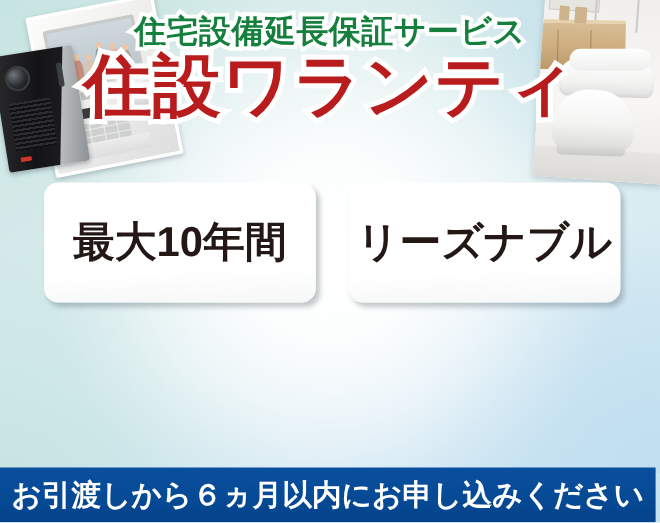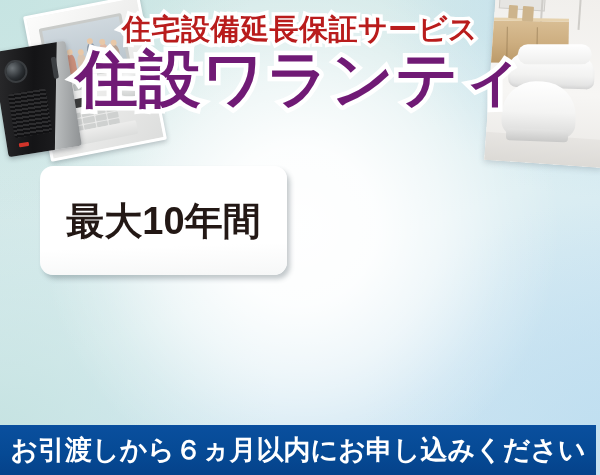--- a/index.html
+++ b/index.html
@@ -300,32 +300,32 @@
     top: 14px;
     width: 600px;
     text-align: center;
     z-index: 6;
   }
   .subtitle {
     font-size: 29px;
     font-weight: bold;
     line-height: 1.06;
     letter-spacing: 0.5px;
-    color: #b91c1c;
+    color: #15803d;
     -webkit-text-stroke: 7px #ffffff;
     paint-order: stroke fill;
     margin: 0;
     white-space: nowrap;
   }
   .maintitle {
     font-size: 62px;
     font-weight: bold;
     line-height: 1.02;
     letter-spacing: 1px;
-    color: #701a75;
+    color: #b91c1c;
     -webkit-text-stroke: 9px #ffffff;
     paint-order: stroke fill;
     margin: 2px 0 0 0;
     white-space: nowrap;
   }
 
   
   .features {
     position: absolute;
     left: 40px;
@@ -455,19 +455,22 @@
 
   <div class="headings">
     <div class="subtitle">住宅設備延長保証サービス</div>
     <div class="maintitle">住設ワランティ</div>
   </div>
 
   <div class="features">
     <div class="feature-box">
       <span class="feature-label">最大10年間</span>
     </div>
+    <div class="feature-box">
+      <span class="feature-label">リーズナブル</span>
+    </div>
   </div>
 
   <div class="cta-banner">
     <span class="cta-text">お引渡しから６ヵ月以内にお申し込みください</span>
   </div>
 
 </div>
 
 </body></html>

